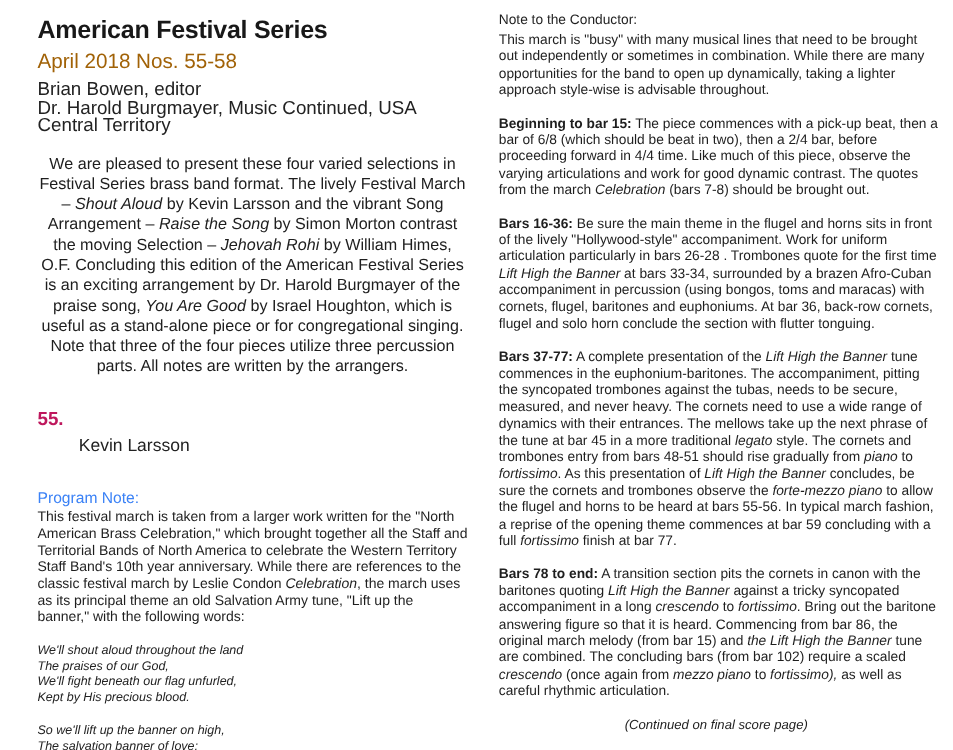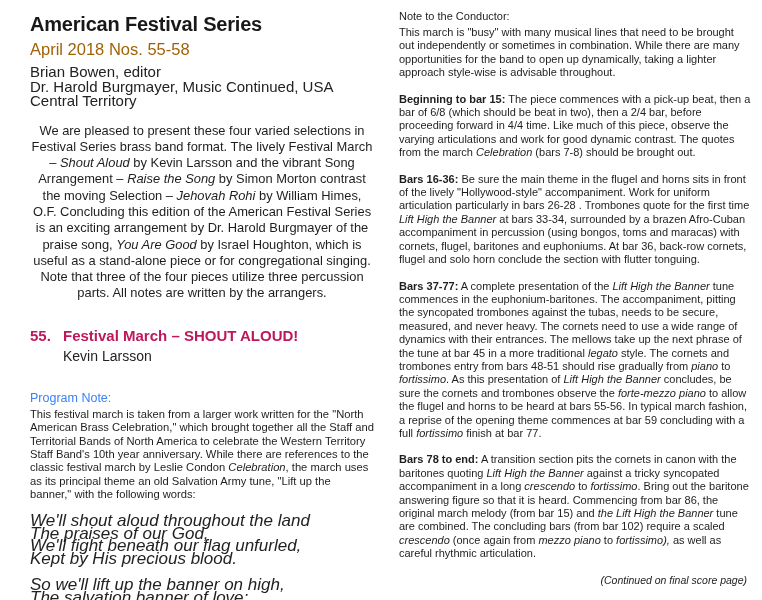--- a/index.html
+++ b/index.html
@@ -75,21 +75,21 @@
     color: #3b82f6;
   }
   .pn-body {
     margin: 2px 0 0 0;
     font-size: 11.2px;
     line-height: 13.4px;
     color: #1e1e1e;
   }
   .verse {
     margin-top: 13px;
-    font-size: 17px;
+    font-size: 10px;
     line-height: 12.9px;
     font-style: italic;
     white-space: pre-line;
     color: #222;
   }
 
   .conductor-heading {
     margin-top: 8px;
     font-size: 11px;
     line-height: 17px;
@@ -99,41 +99,40 @@
     margin: 0 0 13px 0;
     font-size: 11px;
     line-height: 13.4px;
     color: #1e1e1e;
   }
   .rp.first { margin-top: 1px; }
   .continued {
     margin-top: 0;
     font-size: 10.5px;
     font-style: italic;
-    text-align: right;
+    text-align: center;
     padding-right: 4px;
     color: #222;
   }
 </style>
 </head>
 <body>
 
 <div class="page">
 
   <div class="col col-left">
     <h1 class="doc-title">American Festival Series</h1>
     <div class="doc-subtitle">April 2018 Nos. 55-58</div>
     <div class="editor-line first">Brian Bowen, editor</div>
     <div class="editor-line">Dr. Harold Burgmayer, Music Continued, USA Central Territory</div>
 
     <p class="intro"><span>We are pleased to present these four varied selections in Festival Series brass band format. The lively Festival March – </span><span style="font-style: italic;">Shout Aloud</span><span> by Kevin Larsson and the vibrant Song Arrangement – </span><span style="font-style: italic;">Raise the Song</span><span> by Simon Morton contrast the moving Selection – </span><span style="font-style: italic;">Jehovah Rohi</span><span> by William Himes, O.F. Concluding this edition of the American Festival Series is an exciting arrangement by Dr. Harold Burgmayer of the praise song, </span><span style="font-style: italic;">You Are Good</span><span> by Israel Houghton, which is useful as a stand-alone piece or for congregational singing. Note that three of the four pieces utilize three percussion parts. All notes are written by the arrangers.</span></p>
 
     <div class="item-heading">
       <span class="item-num">55.</span>
-      <span class="item-title">Festival March – SHOUT ALOUD!</span>
     </div>
     <div class="item-composer">Kevin Larsson</div>
 
     <div class="pn-heading">Program Note:</div>
     <p class="pn-body"><span>This festival march is taken from a larger work written for the "North American Brass Celebration," which brought together all the Staff and Territorial Bands of North America to celebrate the Western Territory Staff Band's 10th year anniversary. While there are references to the classic festival march by Leslie Condon </span><span style="font-style: italic;">Celebration</span><span>, the march uses as its principal theme an old Salvation Army tune, "Lift up the banner," with the following words:</span></p>
 
     <div class="verse">We'll shout aloud throughout the land
 The praises of our God,
 We'll fight beneath our flag unfurled,
 Kept by His precious blood.</div>

